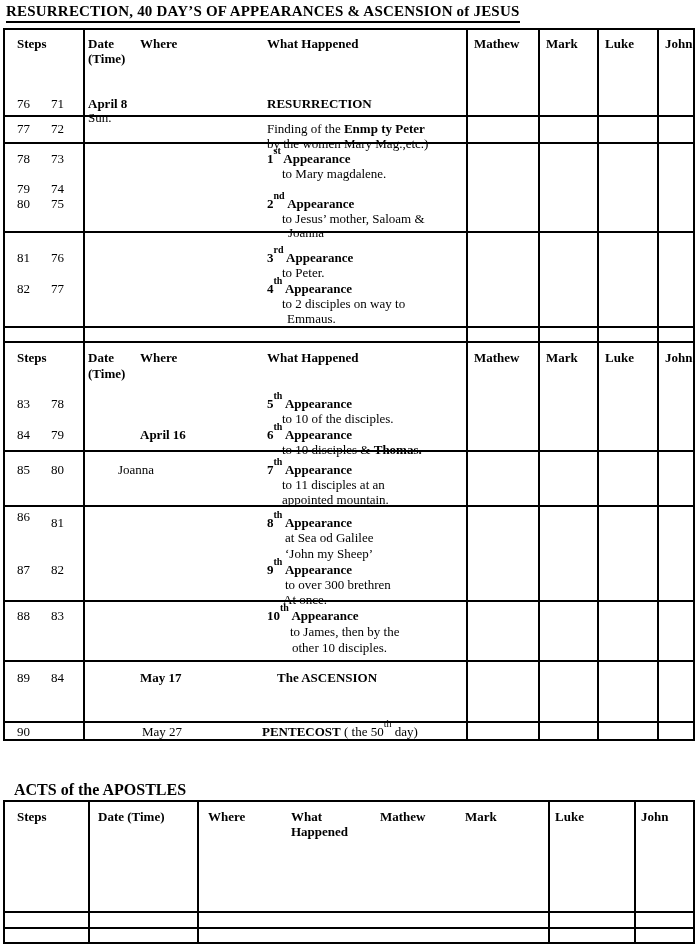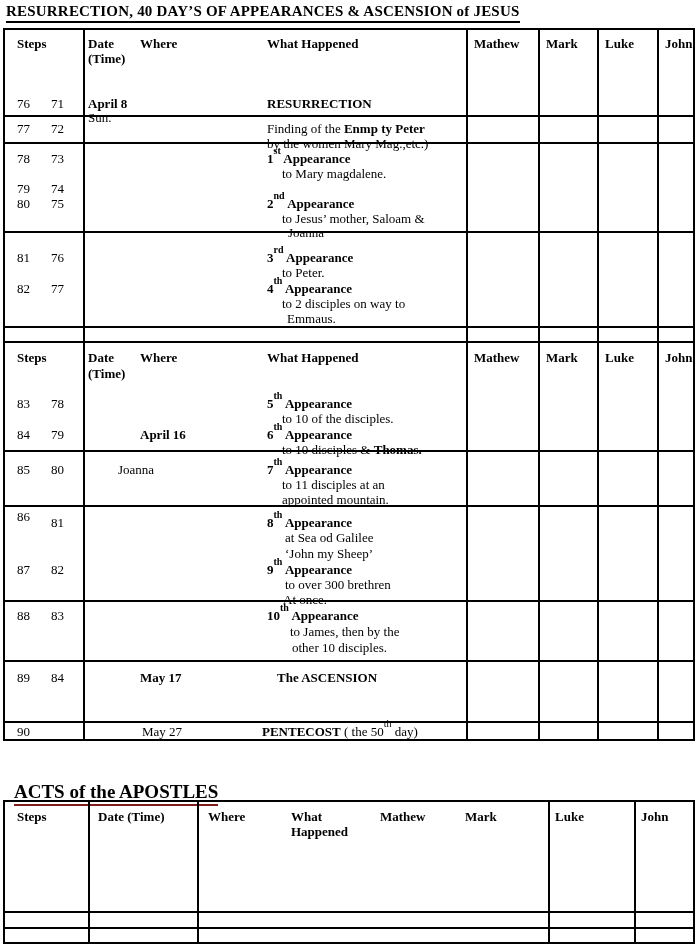--- a/index.html
+++ b/index.html
@@ -1,20 +1,20 @@
 <!DOCTYPE html>
 <html><head>
 <meta charset="utf-8">
 <style>
   html,body{margin:0;padding:0;background:#fff}
   .page{position:relative;width:698px;height:946px;background:#fff;overflow:hidden;
         font-family:"Liberation Serif",serif;color:#000}
   .title{position:absolute;left:6px;top:3px;font-size:15px;font-weight:bold;
          border-bottom:2px solid #000;padding-bottom:1px;white-space:pre;letter-spacing:.2px}
-  .h2{position:absolute;left:14px;top:781px;font-size:19px;font-weight:bold;
+  .h2{position:absolute;left:14px;top:781px;font-size:16px;font-weight:bold;
       border-bottom:2px solid #7f1d1d;padding-bottom:1px;white-space:pre}
   .tbl{position:absolute;left:3px;border:2px solid #000;box-sizing:border-box}
   .t-main{top:28px;width:692px;height:713px}
   .t-acts{top:800px;width:692px;height:144px}
   .row{display:flex;box-sizing:border-box;border-bottom:2px solid #000;position:relative}
   .row.last{border-bottom:none}
   .c{position:relative;box-sizing:border-box;border-right:2px solid #000;height:100%;overflow:visible}
   .c.end{border-right:none}
   .c1{width:80px}.c2{width:383px}.c3{width:72px}.c4{width:59px}.c5{width:60px}.c6{flex:1}
   .d1{width:85px}.d2{width:109px}.d3{width:351px}.d4{width:86px}.d5{flex:1}

